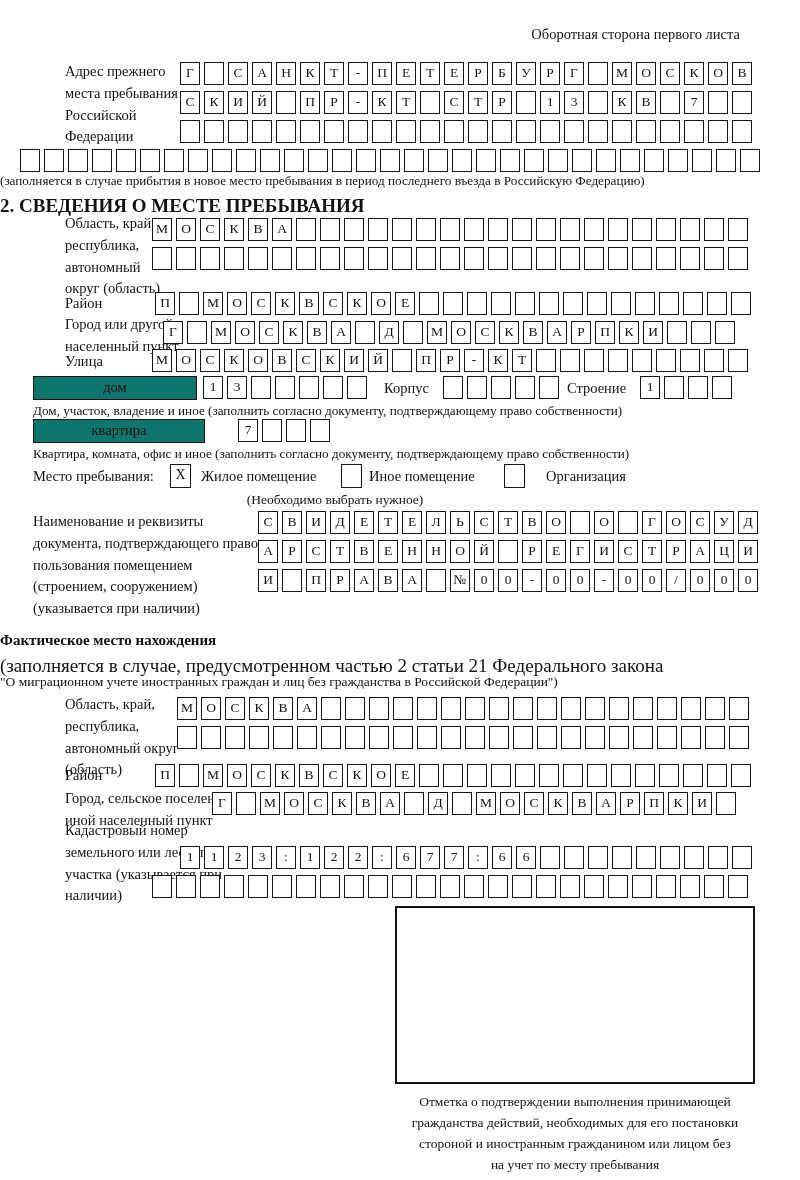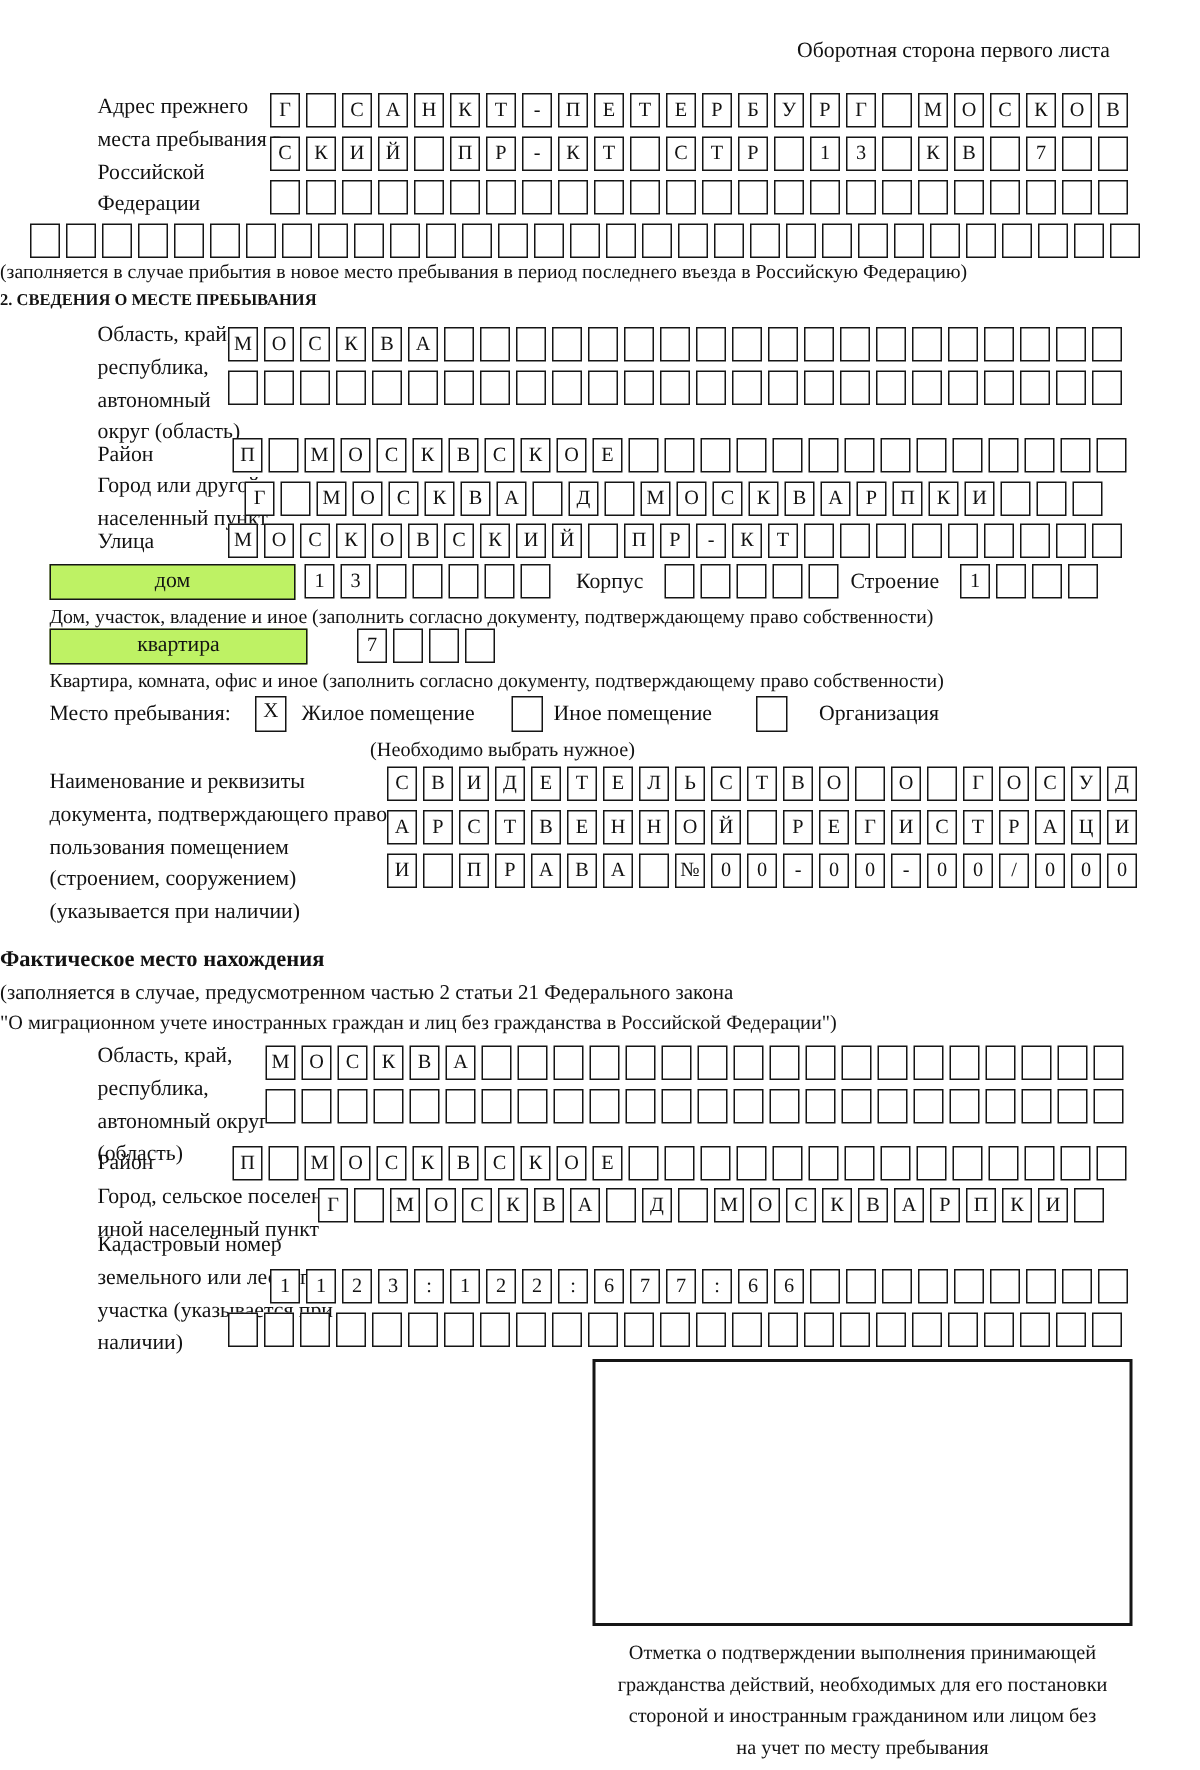--- a/index.html
+++ b/index.html
@@ -7,21 +7,21 @@
         font-family:"Liberation Serif","DejaVu Serif",serif;color:#121212;overflow:hidden;}
   .abs{position:absolute;}
   .label{font-size:14.5px;line-height:1.5;}
   .note{font-size:13.2px;}
   .center{left:0;width:800px;text-align:left;}
   .bold{font-weight:bold;}
   .cellrow{position:absolute;display:flex;gap:4px;}
   .cell{flex:0 0 20px;width:20px;height:23px;border:1.8px solid #151515;box-sizing:border-box;
         text-align:center;font-size:13.5px;line-height:19px;background:#fff;}
   .namedbox{position:absolute;border:1.8px solid #151515;box-sizing:border-box;height:24px;
-        text-align:center;font-size:14.5px;line-height:20px;background:#bef264;}
+        text-align:center;font-size:14.5px;line-height:20px;background:#0f766e;}
   .checkbox{position:absolute;width:21px;height:24px;border:1.8px solid #151515;box-sizing:border-box;
         text-align:center;font-size:14px;line-height:20px;background:#fff;}
   .stamp-box{position:absolute;border:2px solid #151515;box-sizing:border-box;background:#fff;}
   .cap{font-size:13.5px;line-height:1.55;text-align:center;}
 </style>
 </head>
 <body>
 
 <div class="page">
 
@@ -134,21 +134,21 @@
       <span class="cell"></span>
       <span class="cell"></span>
       <span class="cell"></span>
       <span class="cell"></span>
       <span class="cell"></span>
       <span class="cell"></span>
       <span class="cell"></span>
     </div>
   <div class="abs note center" style="top:173px;">(заполняется в случае прибытия в новое место пребывания в период последнего въезда в Российскую Федерацию)</div>
 
-  <div class="abs label bold center" style="top:192px;font-size:11px;">2. СВЕДЕНИЯ О МЕСТЕ ПРЕБЫВАНИЯ</div>
+  <div class="abs label bold center" style="top:192px;font-size:19px;">2. СВЕДЕНИЯ О МЕСТЕ ПРЕБЫВАНИЯ</div>
 
   <div class="abs label" style="top:213px;left:65px;width:104px;">Область, край, республика, автономный округ (область)</div>
   <div class="cellrow" style="top:218px;left:152px;">
       <span class="cell">М</span>
       <span class="cell">О</span>
       <span class="cell">С</span>
       <span class="cell">К</span>
       <span class="cell">В</span>
       <span class="cell">А</span>
       <span class="cell"></span>
@@ -395,21 +395,21 @@
       <span class="cell">-</span>
       <span class="cell">0</span>
       <span class="cell">0</span>
       <span class="cell">/</span>
       <span class="cell">0</span>
       <span class="cell">0</span>
       <span class="cell">0</span>
     </div>
 
   <div class="abs label bold center" style="top:629px;font-size:15px;">Фактическое место нахождения</div>
-  <div class="abs note center" style="top:655px;font-size:14px;">(заполняется в случае, предусмотренном частью 2 статьи 21 Федерального закона</div>
+  <div class="abs note center" style="top:655px;font-size:19px;">(заполняется в случае, предусмотренном частью 2 статьи 21 Федерального закона</div>
   <div class="abs note center" style="top:674px;font-size:13.5px;">"О миграционном учете иностранных граждан и лиц без гражданства в Российской Федерации")</div>
 
   <div class="abs label" style="top:694px;left:65px;width:142px;">Область, край, республика, автономный округ (область)</div>
   <div class="cellrow" style="top:697px;left:177px;">
       <span class="cell">М</span>
       <span class="cell">О</span>
       <span class="cell">С</span>
       <span class="cell">К</span>
       <span class="cell">В</span>
       <span class="cell">А</span>

